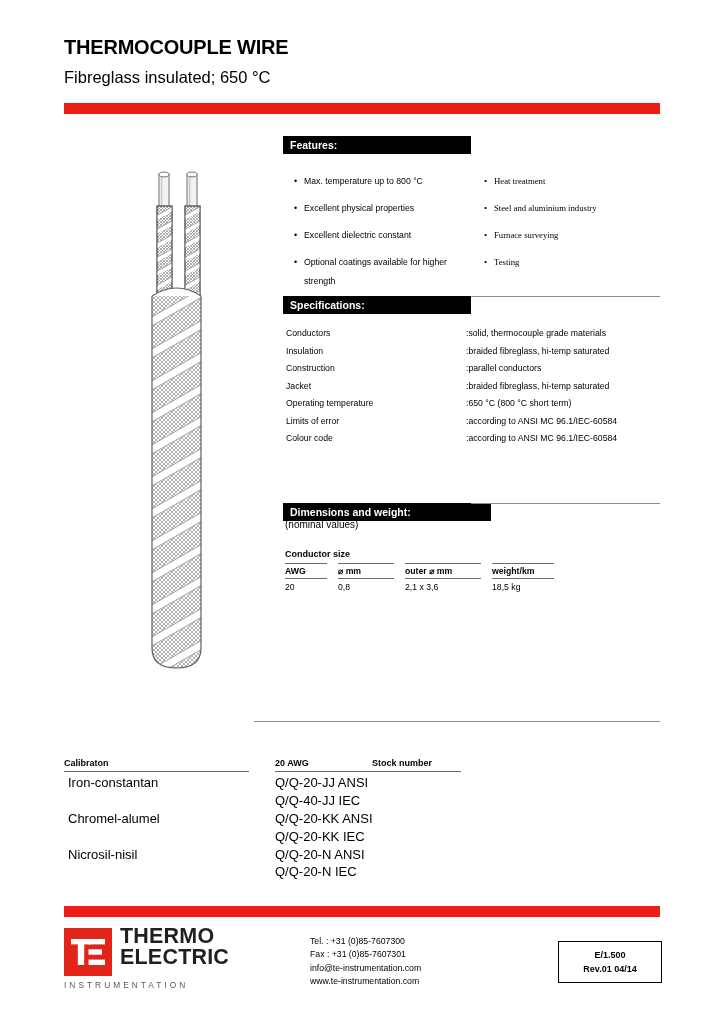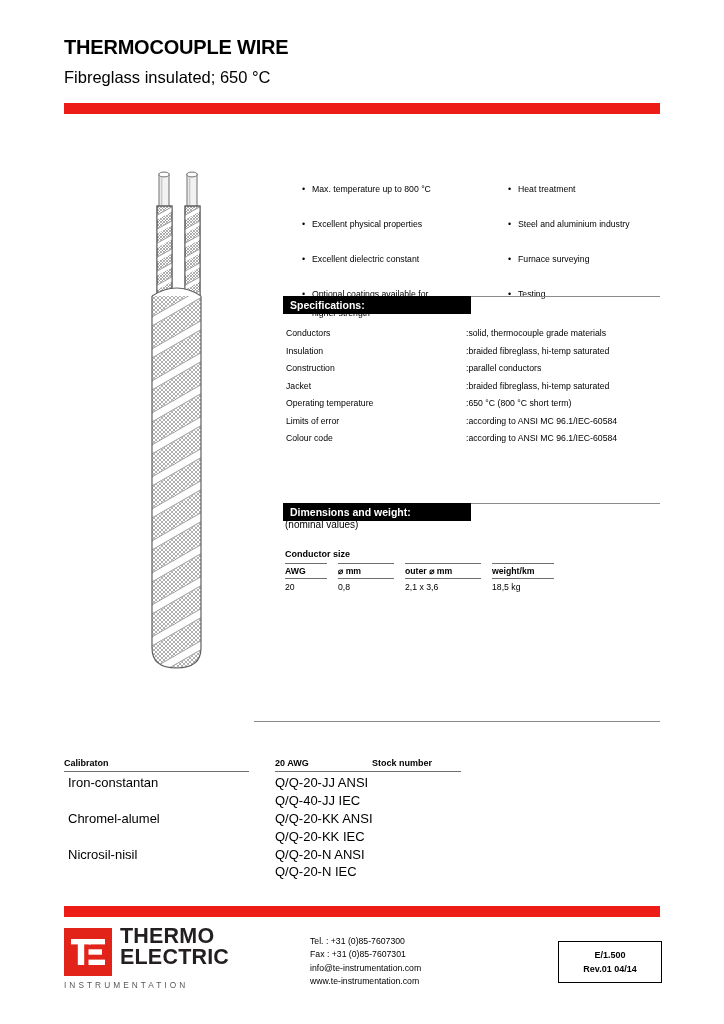--- a/index.html
+++ b/index.html
@@ -36,21 +36,21 @@
     font-size:10.5px;font-weight:bold;
     padding:3px 0 3px 7px;
     box-sizing:border-box;
     white-space:nowrap;
   }
   .rule{position:absolute;background:#8a8a8a;height:1px;}
 
   
   .bullets{position:absolute;font-size:8.7px;line-height:19px;}
   .bullets li{
-    list-style:none;position:relative;padding-left:10px;margin:16px;
+    list-style:none;position:relative;padding-left:10px;margin:8px;
   }
   .bullets li:before{
     content:"\2022";position:absolute;left:0;top:-0.5px;font-size:9px;
   }
   ul{margin:0;padding:0;}
 
   
   .spec-row{position:absolute;font-size:8.7px;white-space:nowrap;}
   .spec-key{position:absolute;left:0;}
   .spec-val{position:absolute;left:180px;}
@@ -238,30 +238,31 @@
             <line x1="4" y1="482.5" x2="70" y2="444.5"></line>
             <line x1="4" y1="505.5" x2="70" y2="467.5"></line>
             <line x1="4" y1="514.5" x2="70" y2="476.5"></line>
           </g>
         </g>
         <path d="M12 128 L12 480 Q12 500 36.5 500 Q61 500 61 480 L61 128" fill="none" stroke="#5f5f5f" stroke-width="1.2"></path>
       </g>
     </svg>
   </div>
 
+  <div class="hdr" style="left:283px;top:136px;width:188px;">Features:</div>
   <div class="bullets" style="left:286px;top:164px;width:180px;">
     <ul>
       <li>Max. temperature up to 800 °C</li>
       <li>Excellent physical properties</li>
       <li>Excellent dielectric constant</li>
       <li>Optional coatings available for higher strength</li>
     </ul>
   </div>
 
-  <div class="bullets" style="left:492px;top:164px;width:190px;">
+  <div class="bullets" style="left:476px;top:164px;width:190px;font-family:Liberation Serif, serif;">
     <ul>
       <li>Heat treatment</li>
       <li>Steel and aluminium industry</li>
       <li>Furnace surveying</li>
       <li>Testing</li>
     </ul>
   </div>
 
   <div class="hdr" style="left:283px;top:296px;width:188px;">Specifications:</div>
   <div class="rule" style="left:471px;top:296px;width:189px;"></div>
@@ -290,21 +291,21 @@
     <div class="spec-row" style="top:87.5px;width:380px;">
       <span class="spec-key">Limits of error</span>
       <span class="spec-val">:according to ANSI MC 96.1/IEC-60584</span>
     </div>
     <div class="spec-row" style="top:105px;width:380px;">
       <span class="spec-key">Colour code</span>
       <span class="spec-val">:according to ANSI MC 96.1/IEC-60584</span>
     </div>
   </div>
 
-  <div class="hdr" style="left:283px;top:503px;width:188px;">Dimensions and weight:</div>
+  <div class="hdr" style="left:283px;top:503px;width:208px;">Dimensions and weight:</div>
   <div class="rule" style="left:471px;top:503px;width:189px;"></div>
   <div class="dim" style="left:285px;top:519px;font-size:10px;">(nominal values)</div>
 
   <div class="dim dim-cap" style="left:285px;top:549px;">Conductor size</div>
 
   <table class="dimtable" style="position:absolute;left:285px;top:563px;">
     <thead>
       <tr>
         <th style="width:42px">AWG</th>
         <th class="sp"></th>

